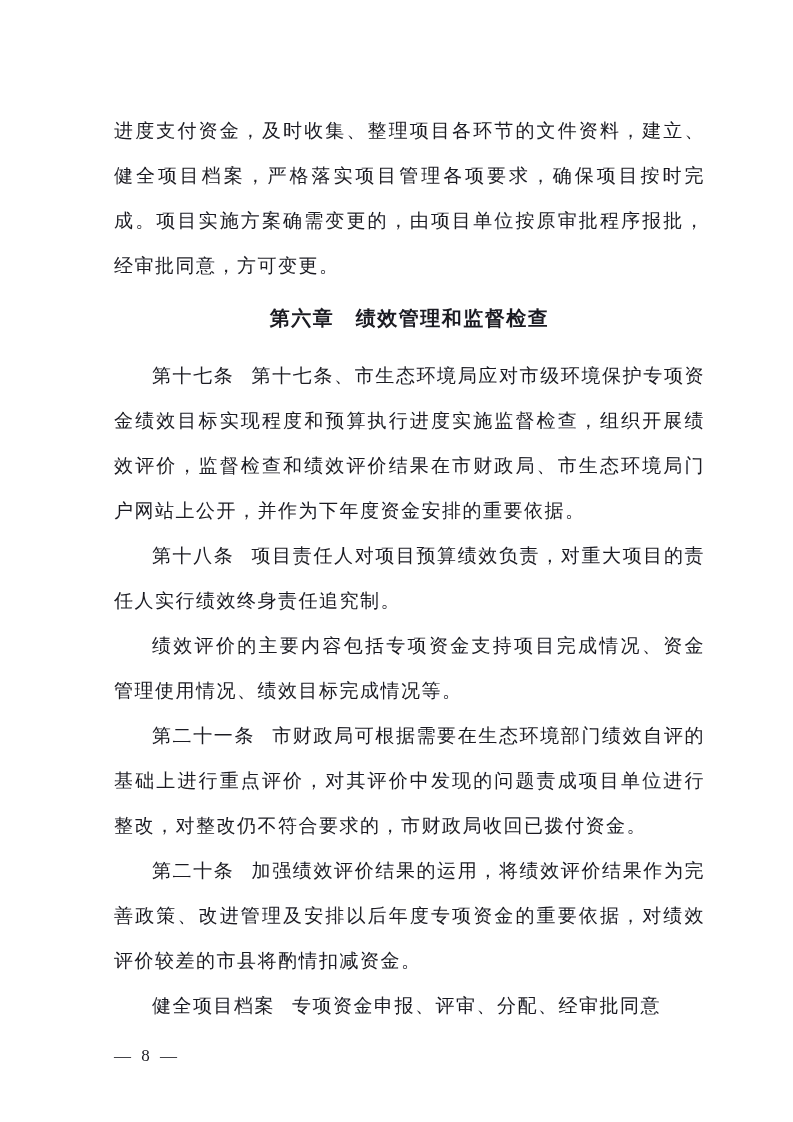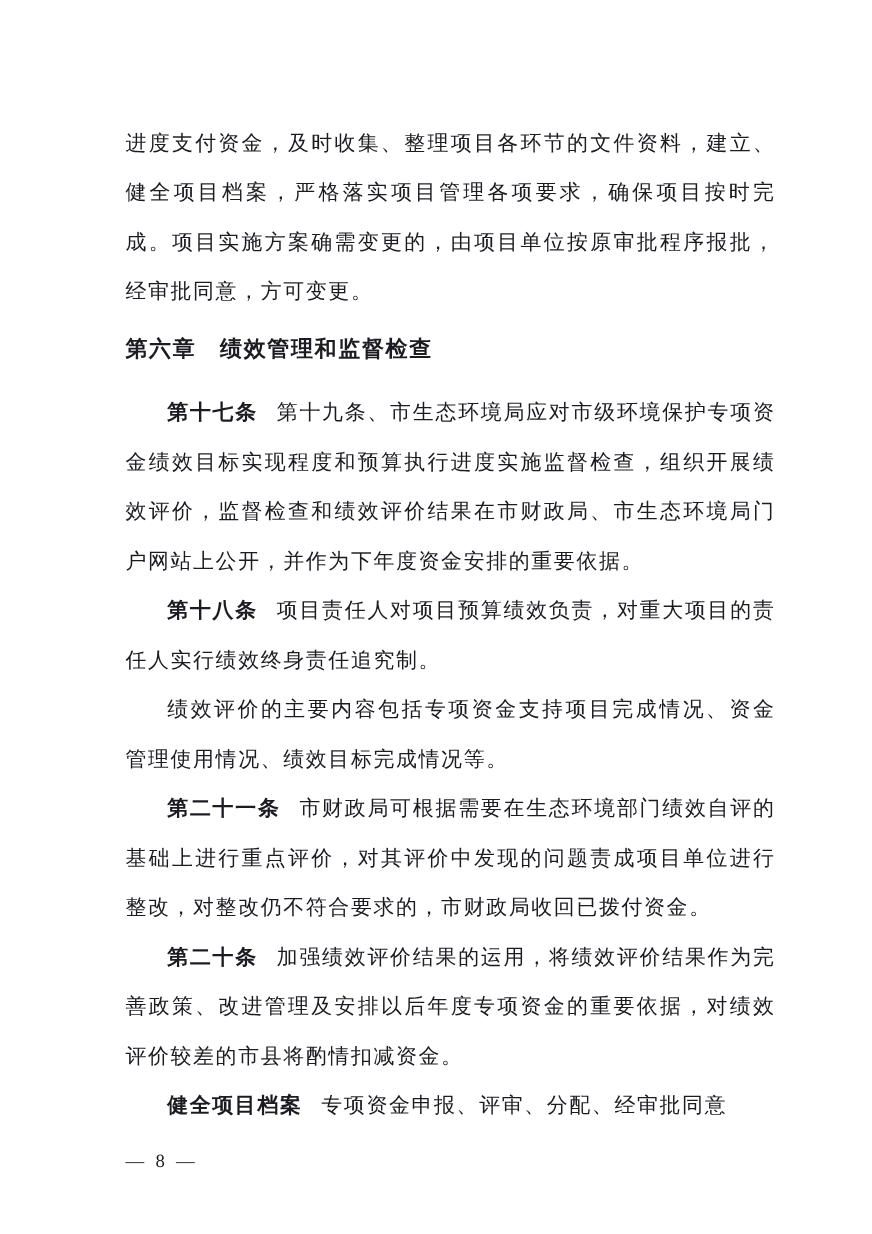--- a/index.html
+++ b/index.html
@@ -23,27 +23,28 @@
     text-justify: inter-ideograph;
   }
   .para {
     font-size: 19px;
     line-height: 45px;
     letter-spacing: 1.5px;
     text-indent: 2em;
   }
   .para.no-indent { text-indent: 0; }
   .lead {
-    font-weight: bold;
+    font-weight: normal;
     margin-right: 0.9em;
   }
   .chapter {
     font-size: 20px;
     line-height: 45px;
     font-weight: bold;
+    text-align: center;
     text-indent: 0;
     letter-spacing: 1.5px;
     margin-top: 8px;
     margin-bottom: 12px;
     font-family: "Liberation Sans", "DejaVu Sans", sans-serif;
   }
   .footer {
     position: absolute;
     left: 114px;
     bottom: 68px;
@@ -55,21 +56,21 @@
 </head>
 <body>
 
 <div class="page">
   <div class="doc-body">
 
     <p class="para no-indent">进度支付资金，及时收集、整理项目各环节的文件资料，建立、健全项目档案，严格落实项目管理各项要求，确保项目按时完成。项目实施方案确需变更的，由项目单位按原审批程序报批，经审批同意，方可变更。</p>
 
     <h2 class="chapter">第六章　绩效管理和监督检查</h2>
 
-    <p class="para"><span class="lead">第十七条</span><span>第十九条、市生态环境局应对市级环境保护专项资金绩效目标实现程度和预算执行进度实施监督检查，组织开展绩效评价，监督检查和绩效评价结果在市财政局、市生态环境局门户网站上公开，并作为下年度资金安排的重要依据。</span></p>
+    <p class="para"><span class="lead">第十七条</span><span>第十七条、市生态环境局应对市级环境保护专项资金绩效目标实现程度和预算执行进度实施监督检查，组织开展绩效评价，监督检查和绩效评价结果在市财政局、市生态环境局门户网站上公开，并作为下年度资金安排的重要依据。</span></p>
 
     <p class="para"><span class="lead">第十八条</span><span>项目责任人对项目预算绩效负责，对重大项目的责任人实行绩效终身责任追究制。</span></p>
 
     <p class="para">绩效评价的主要内容包括专项资金支持项目完成情况、资金管理使用情况、绩效目标完成情况等。</p>
 
     <p class="para"><span class="lead">第二十一条</span><span>市财政局可根据需要在生态环境部门绩效自评的基础上进行重点评价，对其评价中发现的问题责成项目单位进行整改，对整改仍不符合要求的，市财政局收回已拨付资金。</span></p>
 
     <p class="para"><span class="lead">第二十条</span><span>加强绩效评价结果的运用，将绩效评价结果作为完善政策、改进管理及安排以后年度专项资金的重要依据，对绩效评价较差的市县将酌情扣减资金。</span></p>
 
     <p class="para"><span class="lead">健全项目档案</span><span>专项资金申报、评审、分配、经审批同意</span></p>

